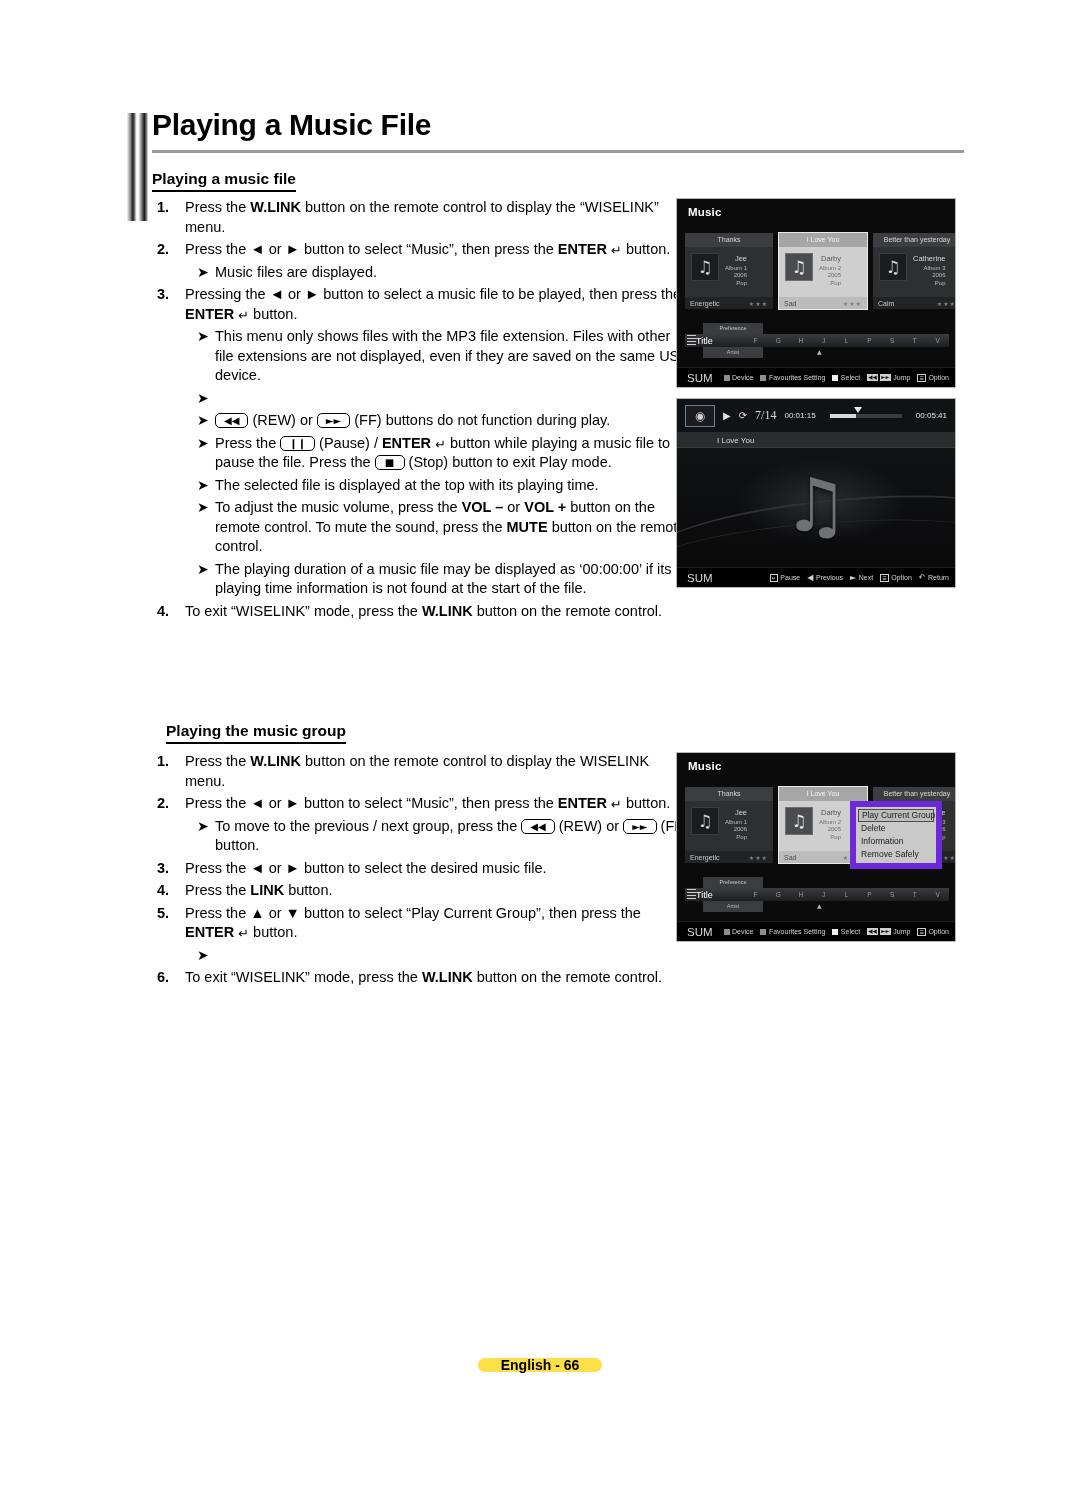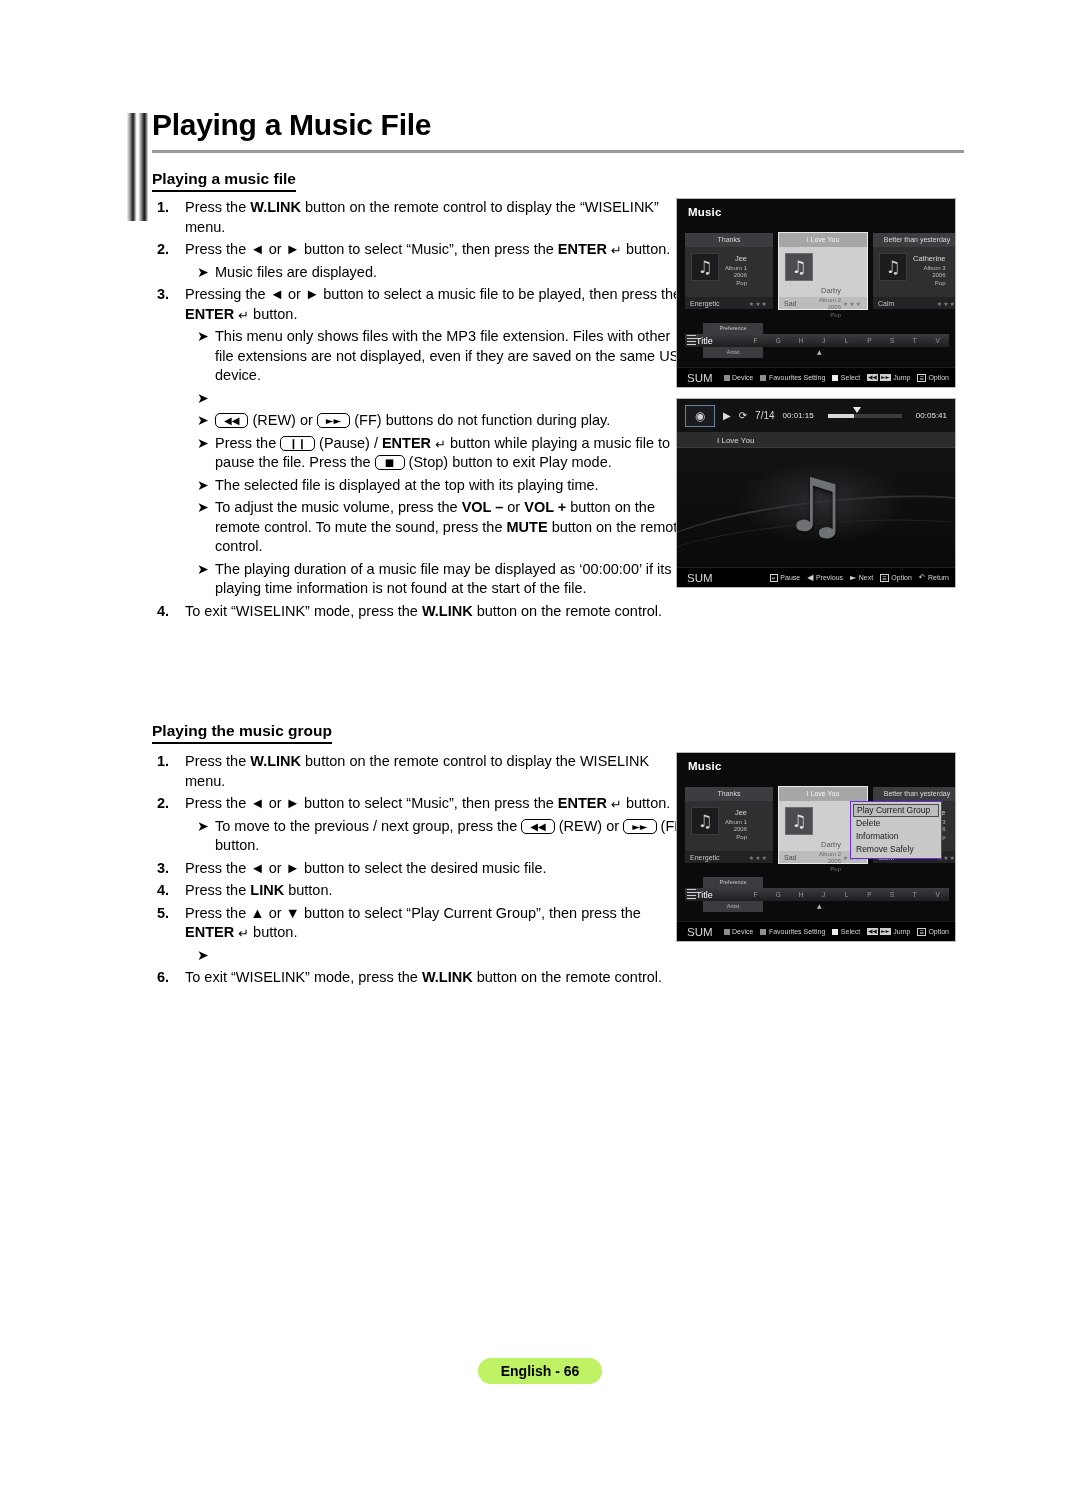--- a/index.html
+++ b/index.html
@@ -85,21 +85,21 @@
   .albumart {
     width: 28px; height: 28px; background: #1b1c1e; border: 1px solid #3a3c3f;
     display: flex; align-items: center; justify-content: center;
     font-size: 17px; color: #cfcfcf; font-family: "DejaVu Sans", sans-serif;
     flex: 0 0 28px;
   }
   .card.sel .albumart { background: #4a4c4f; border-color: #6d6f72; color: #e4e4e4; }
   .meta { font-size: 6px; line-height: 7.5px; color: #bdbdbd; padding-top: 2px; text-align: right; }
   .meta .artist { font-size: 7.5px; color: #d7d7d7; margin-bottom: 2px; }
   .card.sel .meta { color: #6d6d6d; }
-  .card.sel .meta .artist { color: #585858; margin-top: 32px; }
+  .card.sel .meta .artist { color: #585858; }
   .card-foot {
     height: 12px; background: #212325; display: flex; align-items: center;
     justify-content: space-between; padding: 0 5px; font-size: 7px; color: #c6c6c6;
   }
   .card.sel .card-foot { background: #bcbcbc; color: #4a4a4a; }
   .stars { font-size: 6px; letter-spacing: 1px; color: #7e7e7e; font-family: "DejaVu Sans", sans-serif; }
 
   
   .sortwrap { position: absolute; left: 8px; top: 124px; width: 264px; }
   .pref-tab {
@@ -163,21 +163,21 @@
     position: absolute; left: 0; top: 0; width: 100%; height: 34px;
     background: #111214; border-bottom: 1px solid #2a2c2e;
     display: flex; align-items: center; padding: 0 8px; gap: 8px;
   }
   .disc-icon {
     width: 30px; height: 22px; border: 1px solid #6b7f9b; background: #1a1b1d;
     display: flex; align-items: center; justify-content: center; flex: 0 0 30px;
     font-size: 12px; color: #cfcfcf; font-family: "DejaVu Sans", sans-serif;
   }
   .p-glyph { font-size: 10px; color: #dedede; font-family: "DejaVu Sans", sans-serif; }
-  .p-count { font-size: 10px; color: #d6d6d6; }
+  .p-count { font-size: 12px; color: #d6d6d6; font-family: Liberation Serif, serif; }
   .p-time { font-size: 8px; color: #e4e4e4; }
   .p-bar {
     position: relative; flex: 1 1 auto; height: 4px; background: #3a3c3f; margin: 0 6px;
   }
   .p-bar .fill { position:absolute; left:0; top:0; height:100%; width:36%; background:#d8d8d8; }
   .p-bar .knob {
     position: absolute; left: 34%; top: -7px; width: 0; height: 0;
     border-left: 4px solid transparent; border-right: 4px solid transparent;
     border-top: 6px solid #e8e8e8;
   }
@@ -205,33 +205,33 @@
   }
   .big-note {
     position: absolute; left: 50%; top: 48%; transform: translate(-50%,-50%);
     font-size: 74px; color: #6f7275; font-family: "DejaVu Sans", sans-serif;
     text-shadow: 0 2px 4px rgba(0,0,0,.6);
   }
 
   
   .tools-menu {
     position: absolute; left: 173px; top: 48px; width: 92px;
-    background: #c9c9c9; border: 1px solid #6d28d9; padding: 2px;
+    background: #c9c9c9; border: 6px solid #6d28d9; padding: 2px;
     z-index: 5;
   }
   .tools-item {
     font-size: 8.5px; color: #1a1a1a; line-height: 13px; padding-left: 3px;
     white-space: nowrap;
   }
   .tools-item.sel { background: #bdbdbd; border: 1px solid #4c4c4c; line-height: 11px; }
 
   
   .pagefoot {
-    position: absolute; left: 478px; top: 1358px; width: 124px; height: 26px;
-    background: #bef264; border-radius: 13px;
+    position: absolute; left: 478px; top: 1358px; width: 124px; height: 14px;
+    background: #fde047; border-radius: 13px;
     display: flex; align-items: center; justify-content: center;
     font-size: 14px; font-weight: bold; color: #000;
   }
 </style>
 </head>
 <body>
 
 <div class="page">
 
   <div class="title-wrap">
@@ -297,21 +297,21 @@
       <div class="note-mark">➤</div>
       <div class="note-txt">The playing duration of a music file may be displayed as ‘00:00:00’ if its playing time information is not found at the start of the file.</div>
     </div>
 
     <div class="step">
       <div class="step-num">4.</div>
       <div class="step-txt">To exit “WISELINK” mode, press the <b>W.LINK</b> button on the remote control.</div>
     </div>
   </div>
 
-  <div class="subhead" style="left:152px; top:722px;">Playing the music group</div>
+  <div class="subhead" style="left:166px; top:722px;">Playing the music group</div>
 
   <div class="steps" style="left:152px; top:752px;">
 
     <div class="step">
       <div class="step-num">1.</div>
       <div class="step-txt">Press the <b>W.LINK</b> button on the remote control to display the WISELINK menu.</div>
     </div>
 
     <div class="step">
       <div class="step-num">2.</div>

